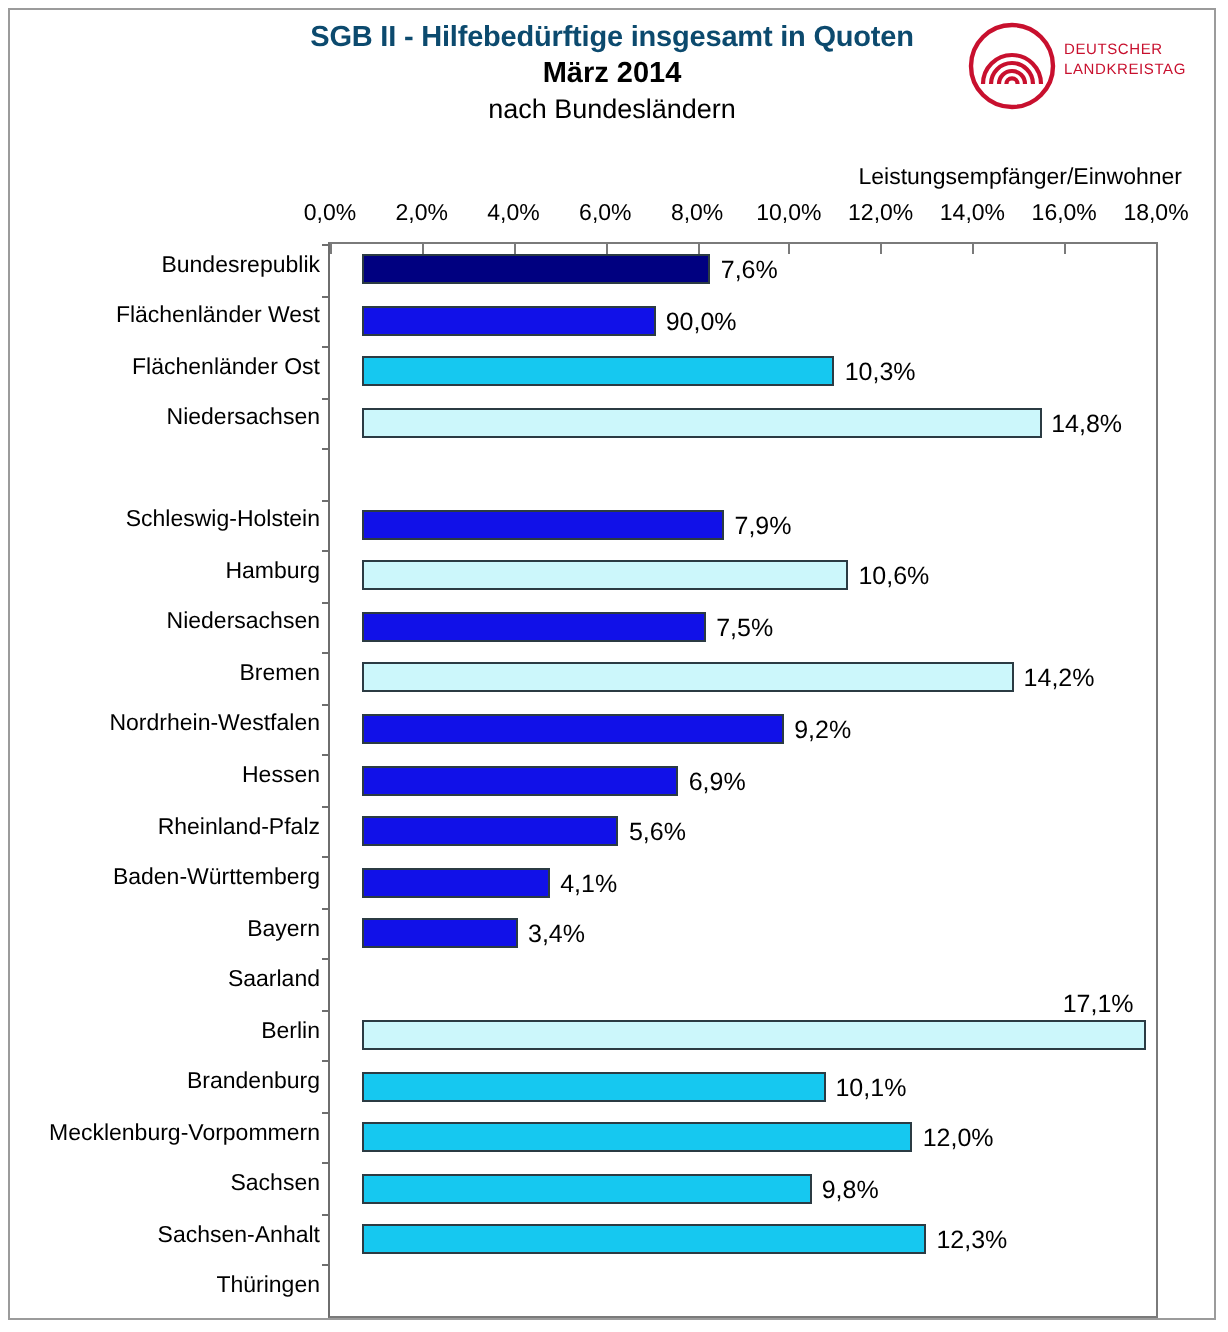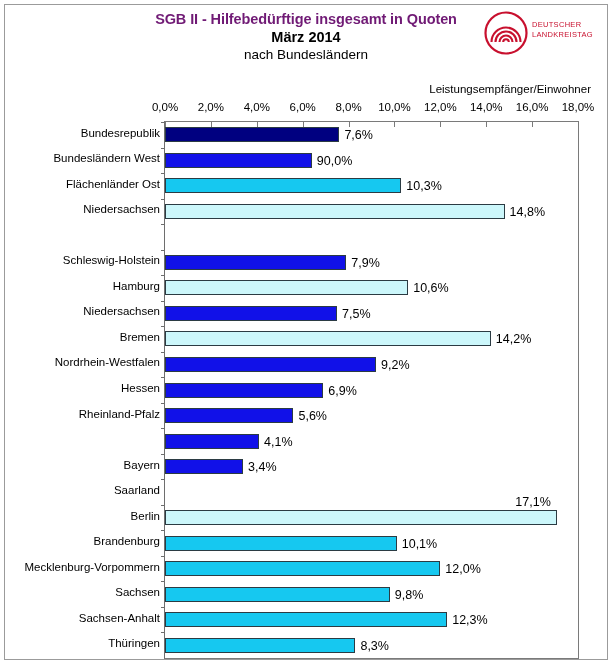--- a/index.html
+++ b/index.html
@@ -37,21 +37,21 @@
   #title-block {
     position: absolute;
     left: 0;
     top: 5px;
     width: 602px;
     text-align: center;
   }
   .title-main {
     font-size: 14.5px;
     font-weight: bold;
-    color: #701a75;
+    color: #0c4a6e;
     line-height: 18px;
     letter-spacing: -0.1px;
     white-space: nowrap;
   }
   .title-sub {
     font-size: 14.5px;
     font-weight: bold;
     color: #000000;
     line-height: 18px;
   }
@@ -141,21 +141,21 @@
     position: absolute;
     top: 0;
     width: 1px;
     height: 5px;
     background: #7a7a7a;
   }
 
   
   .cat-row {
     position: absolute;
-    left: 0;
+    left: 16px;
     width: 100%;
   }
   .bar {
     position: absolute;
     left: 0;
     border: 1px solid #2b3b43;
     box-sizing: border-box;
     height: 100%;
   }
   .bar-value {
@@ -228,30 +228,31 @@
       <div class="xtick-label" style="left: 343.556px;">8,0%</div>
       <div class="xtick-label" style="left: 389.444px;">10,0%</div>
       <div class="xtick-label" style="left: 435.333px;">12,0%</div>
       <div class="xtick-label" style="left: 481.222px;">14,0%</div>
       <div class="xtick-label" style="left: 527.111px;">16,0%</div>
       <div class="xtick-label" style="left: 573px;">18,0%</div>
     </div>
 
   <div id="ylabels">
       <div class="cat-label" style="top: 5.7619px;">Bundesrepublik</div>
-      <div class="cat-label" style="top: 31.2857px;">Bundesländern West</div>
+      <div class="cat-label" style="top: 31.2857px;">Flächenländer West</div>
       <div class="cat-label" style="top: 56.8095px;">Flächenländer Ost</div>
       <div class="cat-label" style="top: 82.3333px;">Niedersachsen</div>
       <div class="cat-label" style="top: 133.381px;">Schleswig-Holstein</div>
       <div class="cat-label" style="top: 158.905px;">Hamburg</div>
       <div class="cat-label" style="top: 184.429px;">Niedersachsen</div>
       <div class="cat-label" style="top: 209.952px;">Bremen</div>
       <div class="cat-label" style="top: 235.476px;">Nordrhein-Westfalen</div>
       <div class="cat-label" style="top: 261px;">Hessen</div>
       <div class="cat-label" style="top: 286.524px;">Rheinland-Pfalz</div>
+      <div class="cat-label" style="top: 312.048px;">Baden-Württemberg</div>
       <div class="cat-label" style="top: 337.571px;">Bayern</div>
       <div class="cat-label" style="top: 363.095px;">Saarland</div>
       <div class="cat-label" style="top: 388.619px;">Berlin</div>
       <div class="cat-label" style="top: 414.143px;">Brandenburg</div>
       <div class="cat-label" style="top: 439.667px;">Mecklenburg-Vorpommern</div>
       <div class="cat-label" style="top: 465.19px;">Sachsen</div>
       <div class="cat-label" style="top: 490.714px;">Sachsen-Anhalt</div>
       <div class="cat-label" style="top: 516.238px;">Thüringen</div>
     </div>
 
@@ -352,19 +353,15 @@
       <div class="cat-row" style="top: 464.69px; height: 15px;">
         <div class="bar" style="width: 224.856px; background: rgb(22, 200, 240); border-color: rgb(43, 59, 67);"></div>
         <div class="bar-value" style="left: 229.856px; top: 2px;">9,8%</div>
       </div>
       <div class="ytick" style="top: 484.952px;"></div>
       <div class="cat-row" style="top: 490.214px; height: 15px;">
         <div class="bar" style="width: 282.217px; background: rgb(22, 200, 240); border-color: rgb(43, 59, 67);"></div>
         <div class="bar-value" style="left: 287.217px; top: 2px;">12,3%</div>
       </div>
       <div class="ytick" style="top: 510.476px;"></div>
-      <div class="cat-row" style="top: 515.738px; height: 15px;">
-        <div class="bar" style="width: 190.439px; background: rgb(22, 200, 240); border-color: rgb(43, 59, 67);"></div>
-        <div class="bar-value" style="left: 195.439px; top: 2px;">8,3%</div>
-      </div>
     </div>
 
 </div>
 
 </body></html>

